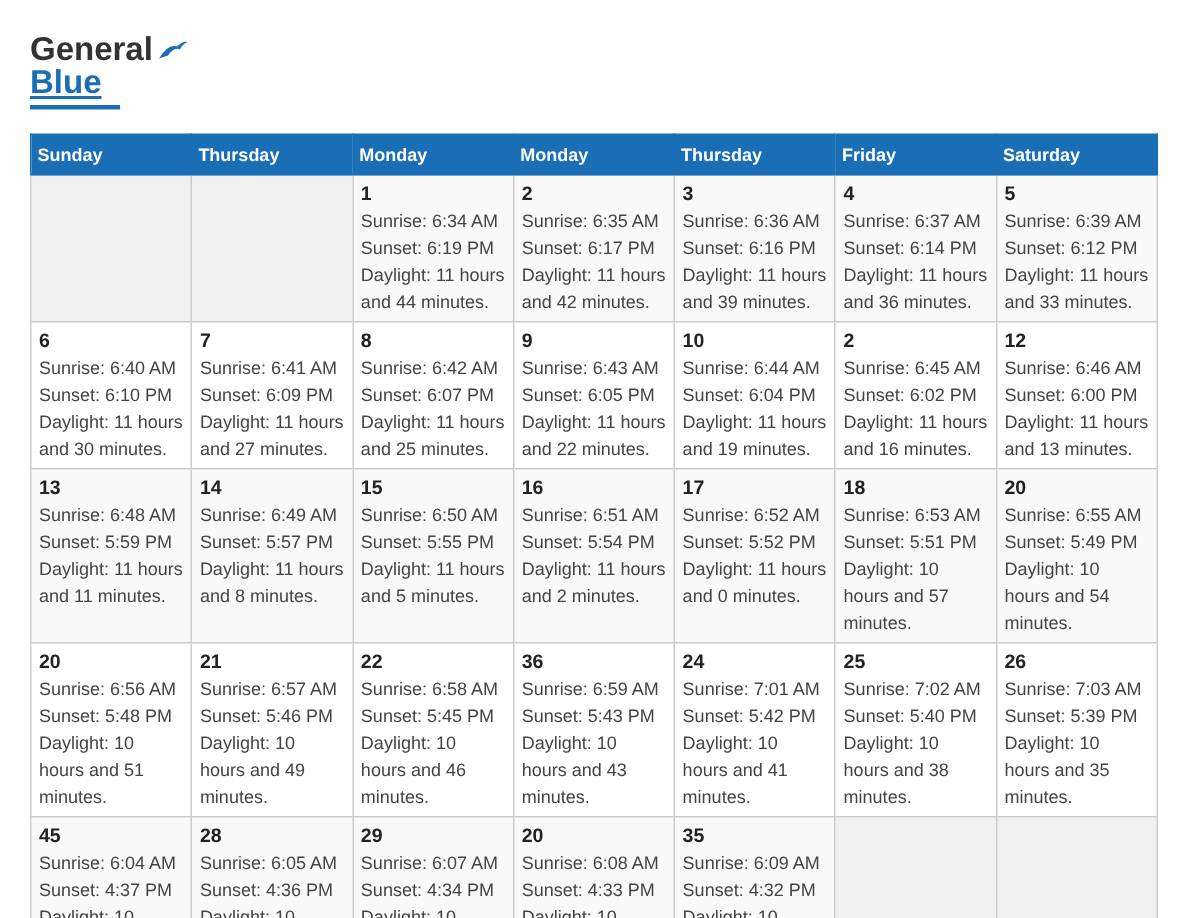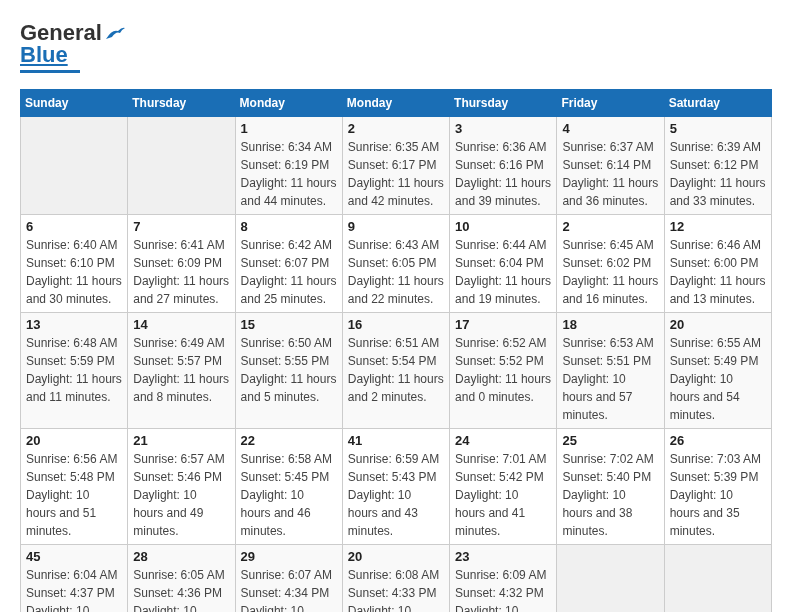--- a/index.html
+++ b/index.html
@@ -209,21 +209,21 @@
         </td>
         <td>
           <span class="day-num">21</span>
           <div class="day-info">Sunrise: 6:57 AM<br>Sunset: 5:46 PM<br>Daylight: 10 hours and 49 minutes.</div>
         </td>
         <td>
           <span class="day-num">22</span>
           <div class="day-info">Sunrise: 6:58 AM<br>Sunset: 5:45 PM<br>Daylight: 10 hours and 46 minutes.</div>
         </td>
         <td>
-          <span class="day-num">41</span>
+          <span class="day-num">36</span>
           <div class="day-info">Sunrise: 6:59 AM<br>Sunset: 5:43 PM<br>Daylight: 10 hours and 43 minutes.</div>
         </td>
         <td>
           <span class="day-num">24</span>
           <div class="day-info">Sunrise: 7:01 AM<br>Sunset: 5:42 PM<br>Daylight: 10 hours and 41 minutes.</div>
         </td>
         <td>
           <span class="day-num">25</span>
           <div class="day-info">Sunrise: 7:02 AM<br>Sunset: 5:40 PM<br>Daylight: 10 hours and 38 minutes.</div>
         </td>
@@ -243,20 +243,20 @@
         </td>
         <td>
           <span class="day-num">29</span>
           <div class="day-info">Sunrise: 6:07 AM<br>Sunset: 4:34 PM<br>Daylight: 10 hours and 27 minutes.</div>
         </td>
         <td>
           <span class="day-num">20</span>
           <div class="day-info">Sunrise: 6:08 AM<br>Sunset: 4:33 PM<br>Daylight: 10 hours and 25 minutes.</div>
         </td>
         <td>
-          <span class="day-num">23</span>
+          <span class="day-num">35</span>
           <div class="day-info">Sunrise: 6:09 AM<br>Sunset: 4:32 PM<br>Daylight: 10 hours and 22 minutes.</div>
         </td>
         <td class="empty-cell"></td>
         <td class="empty-cell"></td>
       </tr>
     </tbody>
 </table>
 
 </body></html>

